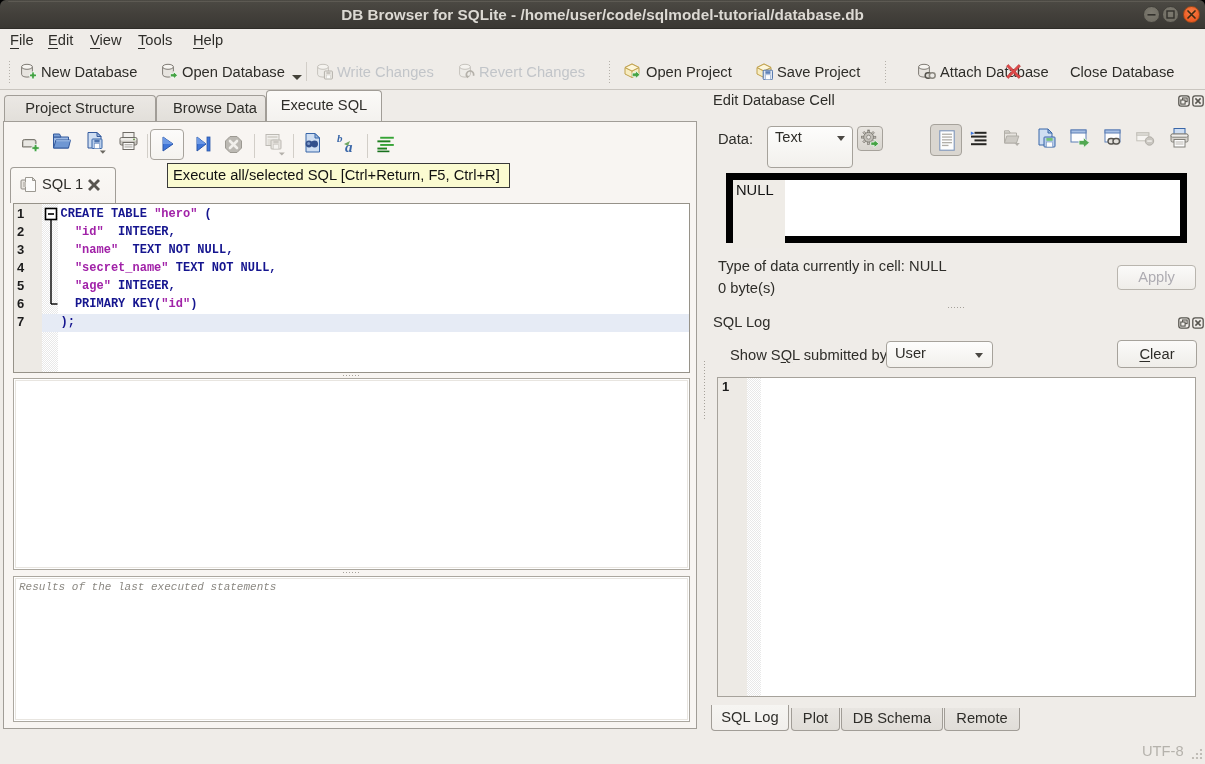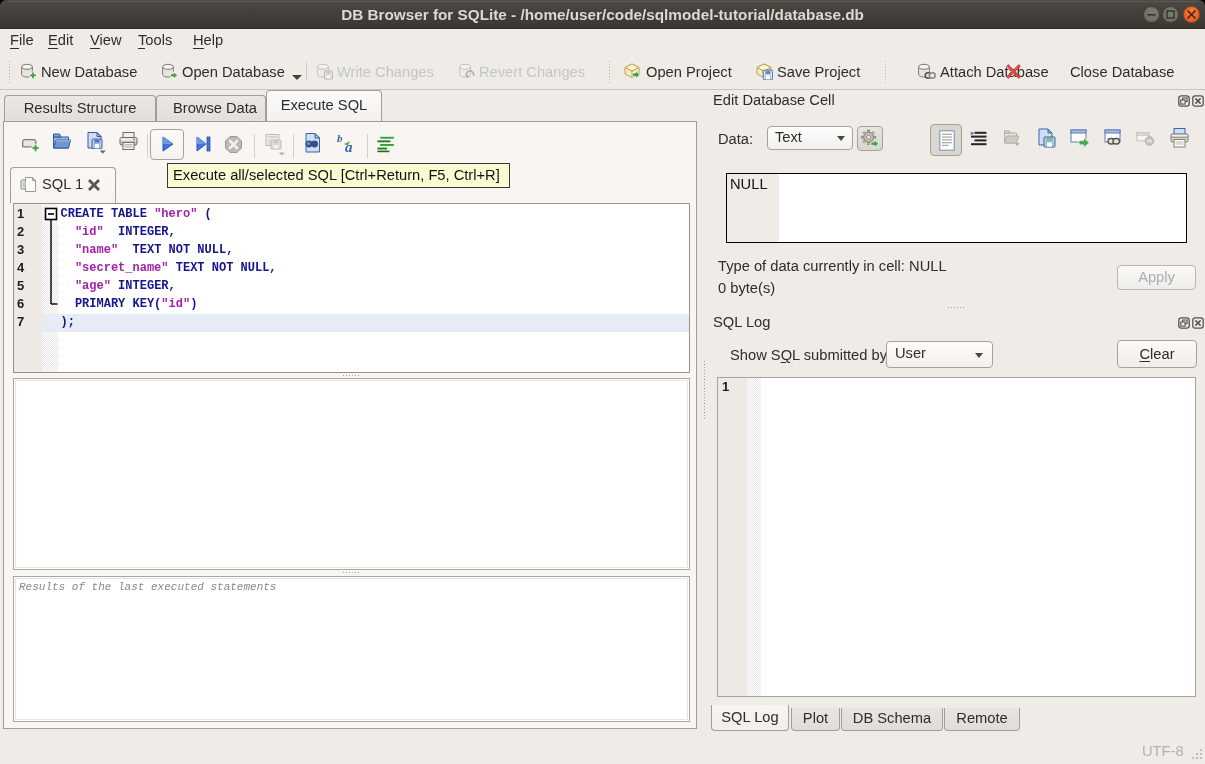--- a/index.html
+++ b/index.html
@@ -136,21 +136,21 @@
     <span>Attach Database</span>
       </div>
   <div class="tbtn" style="left:1005px;gap:48px;">
     <svg width="17" height="17" viewBox="0 0 17 17">
       <path d="M3.2 1.6 L8.5 6.9 L13.8 1.6 L15.4 3.2 L10.1 8.5 L15.4 13.8 L13.8 15.4 L8.5 10.1 L3.2 15.4 L1.6 13.8 L6.9 8.5 L1.6 3.2 Z" fill="#e14949" stroke="#bd3737" stroke-width="0.8"></path>
     </svg>
     <span>Close Database</span>
       </div>
 </div>
 
-<div class="abs" style="left:4px;top:95px;width:152px;height:26px;background:linear-gradient(#ebe8e4,#e2dfda);border:1px solid #a19d97;border-bottom:none;border-radius:4px 4px 0 0;box-sizing:border-box;line-height:25px;text-align:center;">Results Structure</div>
+<div class="abs" style="left:4px;top:95px;width:152px;height:26px;background:linear-gradient(#ebe8e4,#e2dfda);border:1px solid #a19d97;border-bottom:none;border-radius:4px 4px 0 0;box-sizing:border-box;line-height:25px;text-align:center;">Project Structure</div>
 <div class="abs" style="left:156px;top:95px;width:110px;height:26px;background:linear-gradient(#ebe8e4,#e2dfda);border:1px solid #a19d97;border-bottom:none;border-radius:4px 4px 0 0;box-sizing:border-box;line-height:25px;text-align:center;padding-left:8px;">Browse Data</div>
 <div class="abs" style="left:266px;top:90px;width:116px;height:32px;background:linear-gradient(#fbfaf8,#f3f1ee);border:1px solid #a19d97;border-bottom:none;border-radius:4px 4px 0 0;box-sizing:border-box;line-height:29px;text-align:center;">Execute SQL</div>
 
 <div class="abs" style="left:3px;top:121px;width:694px;height:608px;border:1px solid #a19d97;background:#f8f5f2;box-sizing:border-box;"></div>
 
 <div class="abs" style="left:0px;top:121px;width:697px;height:0;">
 
   <svg class="abs" style="left:21px;top:14px;" width="20" height="19" viewBox="0 0 20 19">
     <path d="M1.5 12 v-5.5 a2 2 0 0 1 2 -2 h9.5 a2 2 0 0 1 2 2 V12 z" fill="#b5b2ac" stroke="#7d7a73"></path>
     <path d="M2.6 11 V6.8 a1.4 1.4 0 0 1 1.4 -1.4 h8.5 a1.4 1.4 0 0 1 1.4 1.4 V11 z" fill="#e9e7e3"></path>
@@ -296,21 +296,21 @@
   <rect x="0.8" y="0.8" width="10.4" height="10.4" rx="2.4" fill="none" stroke="#57554f" stroke-width="1.3"></rect>
   <rect x="4.6" y="3" width="4.5" height="3.6" fill="none" stroke="#57554f" stroke-width="1.1"></rect>
   <rect x="2.8" y="5" width="4.3" height="4.1" fill="#f0eeea" stroke="#57554f" stroke-width="1.1"></rect>
 </svg>
 <svg class="abs" style="left:1192px;top:95px;" width="12" height="12" viewBox="0 0 12 12">
   <rect x="0.8" y="0.8" width="10.4" height="10.4" rx="2.4" fill="none" stroke="#57554f" stroke-width="1.3"></rect>
   <path d="M3.4 3.4 L8.6 8.6 M8.6 3.4 L3.4 8.6" stroke="#57554f" stroke-width="1.5"></path>
 </svg>
 <div class="abs" style="left:718px;top:131px;">Data:</div>
 
-<div class="abs" style="left:767px;top:126px;width:86px;height:24px;border:1px solid #a6a29b;border-radius:4px;background:linear-gradient(#fdfdfc,#f2f0ec);box-sizing:border-box;">
+<div class="abs" style="left:767px;top:126px;width:86px;height:42px;border:1px solid #a6a29b;border-radius:4px;background:linear-gradient(#fdfdfc,#f2f0ec);box-sizing:border-box;">
   <span class="abs" style="left:7px;top:2px;">Text</span>
   <div class="abs" style="left:69px;top:9px;width:0;height:0;border-left:4.5px solid transparent;border-right:4.5px solid transparent;border-top:5px solid #4a4843;"></div>
 </div>
 
 <div class="abs" style="left:857px;top:126px;width:26px;height:25px;border:1px solid #a6a29b;border-radius:4px;background:linear-gradient(#e9e6e1,#d8d5cf);box-sizing:border-box;">
   <svg class="abs" style="left:2px;top:2px;" width="21" height="21" viewBox="0 0 21 21">
     <rect x="7.7" y="1" width="1.9" height="3.4" fill="#c2bfb8" stroke="#7d7a73" stroke-width="0.7" transform="rotate(0,8.6,8.2)"></rect>
         <rect x="7.7" y="1" width="1.9" height="3.4" fill="#c2bfb8" stroke="#7d7a73" stroke-width="0.7" transform="rotate(45,8.6,8.2)"></rect>
         <rect x="7.7" y="1" width="1.9" height="3.4" fill="#c2bfb8" stroke="#7d7a73" stroke-width="0.7" transform="rotate(90,8.6,8.2)"></rect>
         <rect x="7.7" y="1" width="1.9" height="3.4" fill="#c2bfb8" stroke="#7d7a73" stroke-width="0.7" transform="rotate(135,8.6,8.2)"></rect>
@@ -377,21 +377,21 @@
 </svg>
 <svg class="abs" style="left:1169px;top:127px;" width="22" height="22" viewBox="0 0 22 22">
   <rect x="5" y="1.5" width="11" height="6" fill="#cfdef2" stroke="#3966a8"></rect>
   <rect x="2" y="7" width="17" height="8" rx="1.5" fill="#d6d3cd" stroke="#82807a"></rect>
   <rect x="2" y="7" width="17" height="3.2" rx="1.5" fill="#efedea" stroke="#82807a"></rect>
   <rect x="5" y="12.5" width="11" height="7.5" fill="#fdfdfd" stroke="#82807a"></rect>
   <rect x="6.5" y="14.5" width="8" height="1" fill="#b9b6b0"></rect>
   <rect x="6.5" y="16.5" width="8" height="1" fill="#b9b6b0"></rect>
 </svg>
 
-<div class="abs" style="left:726px;top:173px;width:461px;height:70px;border:1px solid #000000;background:#fff;box-sizing:border-box;">
+<div class="abs" style="left:726px;top:173px;width:461px;height:70px;border:7px solid #000000;background:#fff;box-sizing:border-box;">
   <div class="abs" style="left:0;top:0;width:52px;height:68px;background:#efece7;"></div>
   <div class="abs" style="left:3px;top:2px;color:#131313;">NULL</div>
 </div>
 <div class="abs" style="left:718px;top:258px;">Type of data currently in cell: NULL</div>
 <div class="abs" style="left:718px;top:280px;">0 byte(s)</div>
 <div class="abs" style="left:1117px;top:265px;width:79px;height:25px;border:1px solid #b9b5ae;border-radius:4px;background:linear-gradient(#fbfaf9,#efede9);box-sizing:border-box;text-align:center;line-height:23px;color:#aeacb2;">Apply</div>
 <div class="dots-h" style="left:947px;top:306px;"></div>
 
 <div class="abs" style="left:713px;top:314px;">SQL Log</div>
 <svg class="abs" style="left:1178px;top:317px;" width="12" height="12" viewBox="0 0 12 12">

